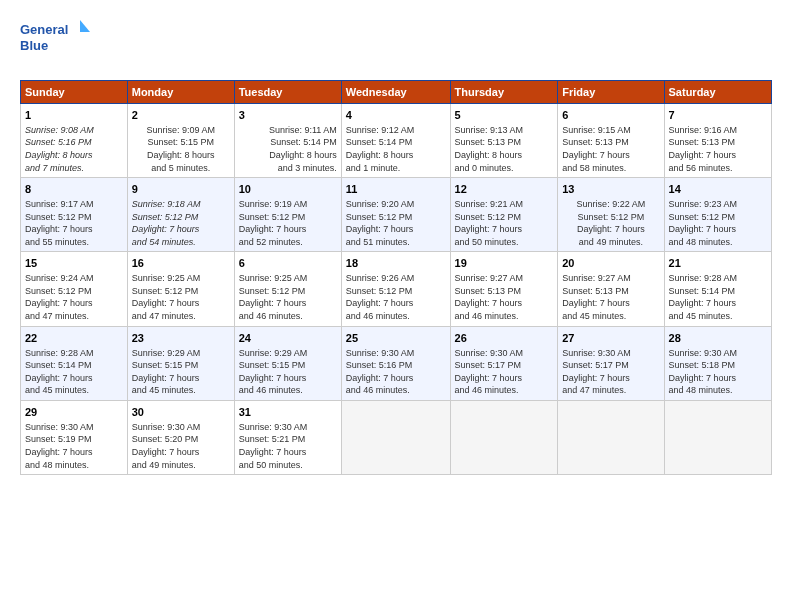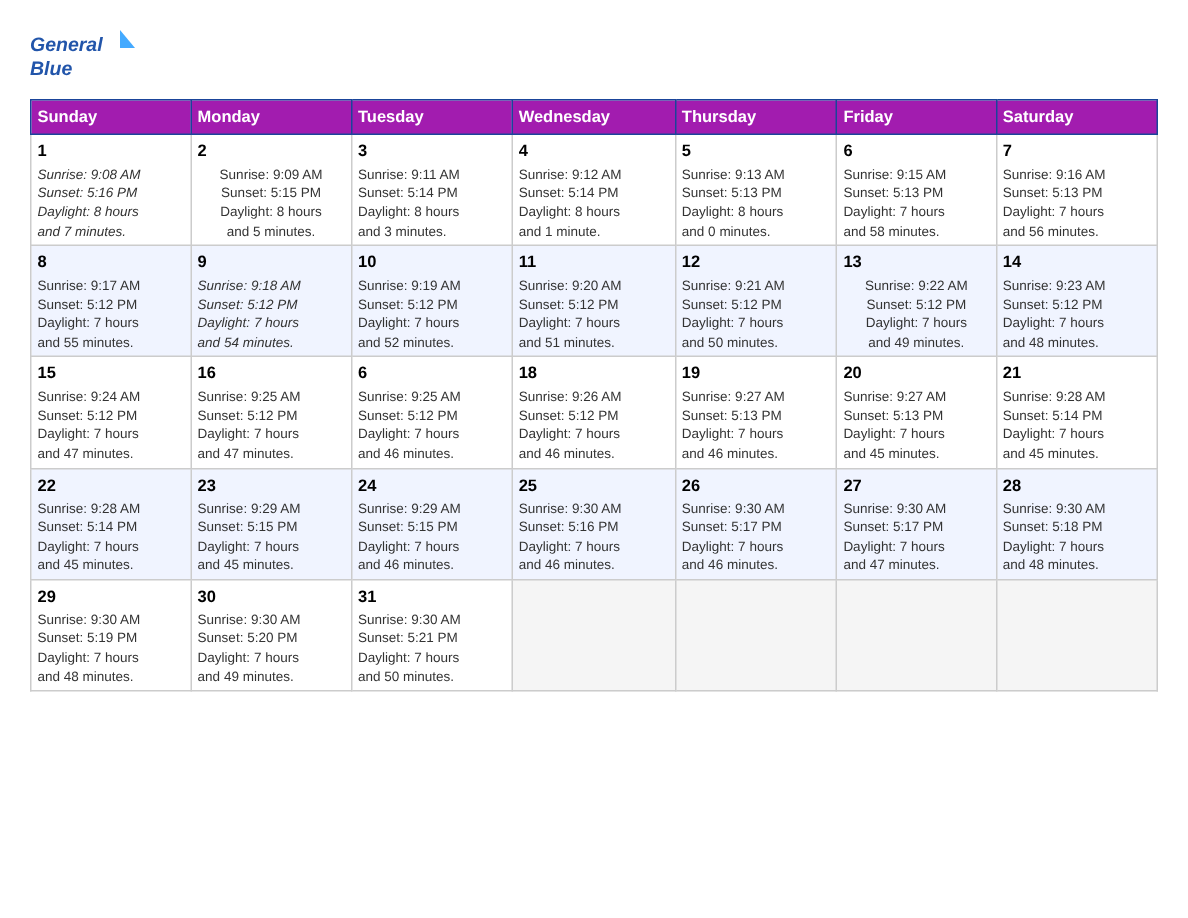--- a/index.html
+++ b/index.html
@@ -13,22 +13,21 @@
     .page {
       width: 792px;
       height: 612px;
       background: #fff;
       padding: 18px 20px 10px 20px;
     }
     .header {
       display: flex;
       justify-content: space-between;
       align-items: flex-start;
-      margin-bottom: 10px;
-      font-style: italic;
+      margin-bottom: 24px;
     }
     .logo {
       display: flex;
       align-items: center;
       gap: 4px;
     }
     .title-block {
       text-align: right;
     }
     .month-title {
@@ -39,21 +38,21 @@
     .location {
       font-size: 14px;
       color: #444;
     }
     .calendar {
       width: 100%;
       border-collapse: collapse;
       font-size: 9.5px;
     }
     .calendar th {
-      background: #a21caf;
+      background: #c2410c;
       color: #fff;
       padding: 5px 4px;
       font-size: 11px;
       font-weight: bold;
       text-align: left;
       border: 1px solid #1a449a;
     }
     .calendar td {
       vertical-align: top;
       padding: 4px 4px 3px 4px;
@@ -126,21 +125,21 @@
           </td>
           <td>
             <span class="day-num">2</span>
             <div class="day-info" style="white-space: pre-line; text-align: center;">Sunrise: 9:09 AM
 Sunset: 5:15 PM
 Daylight: 8 hours
 and 5 minutes.</div>
           </td>
           <td>
             <span class="day-num">3</span>
-            <div class="day-info" style="white-space: pre-line;">Sunrise: 9:11 AM
+            <div class="day-info" style="white-space: pre-line; text-align: right;">Sunrise: 9:11 AM
 Sunset: 5:14 PM
 Daylight: 8 hours
 and 3 minutes.</div>
           </td>
           <td>
             <span class="day-num">4</span>
             <div class="day-info" style="white-space: pre-line;">Sunrise: 9:12 AM
 Sunset: 5:14 PM
 Daylight: 8 hours
 and 1 minute.</div>

